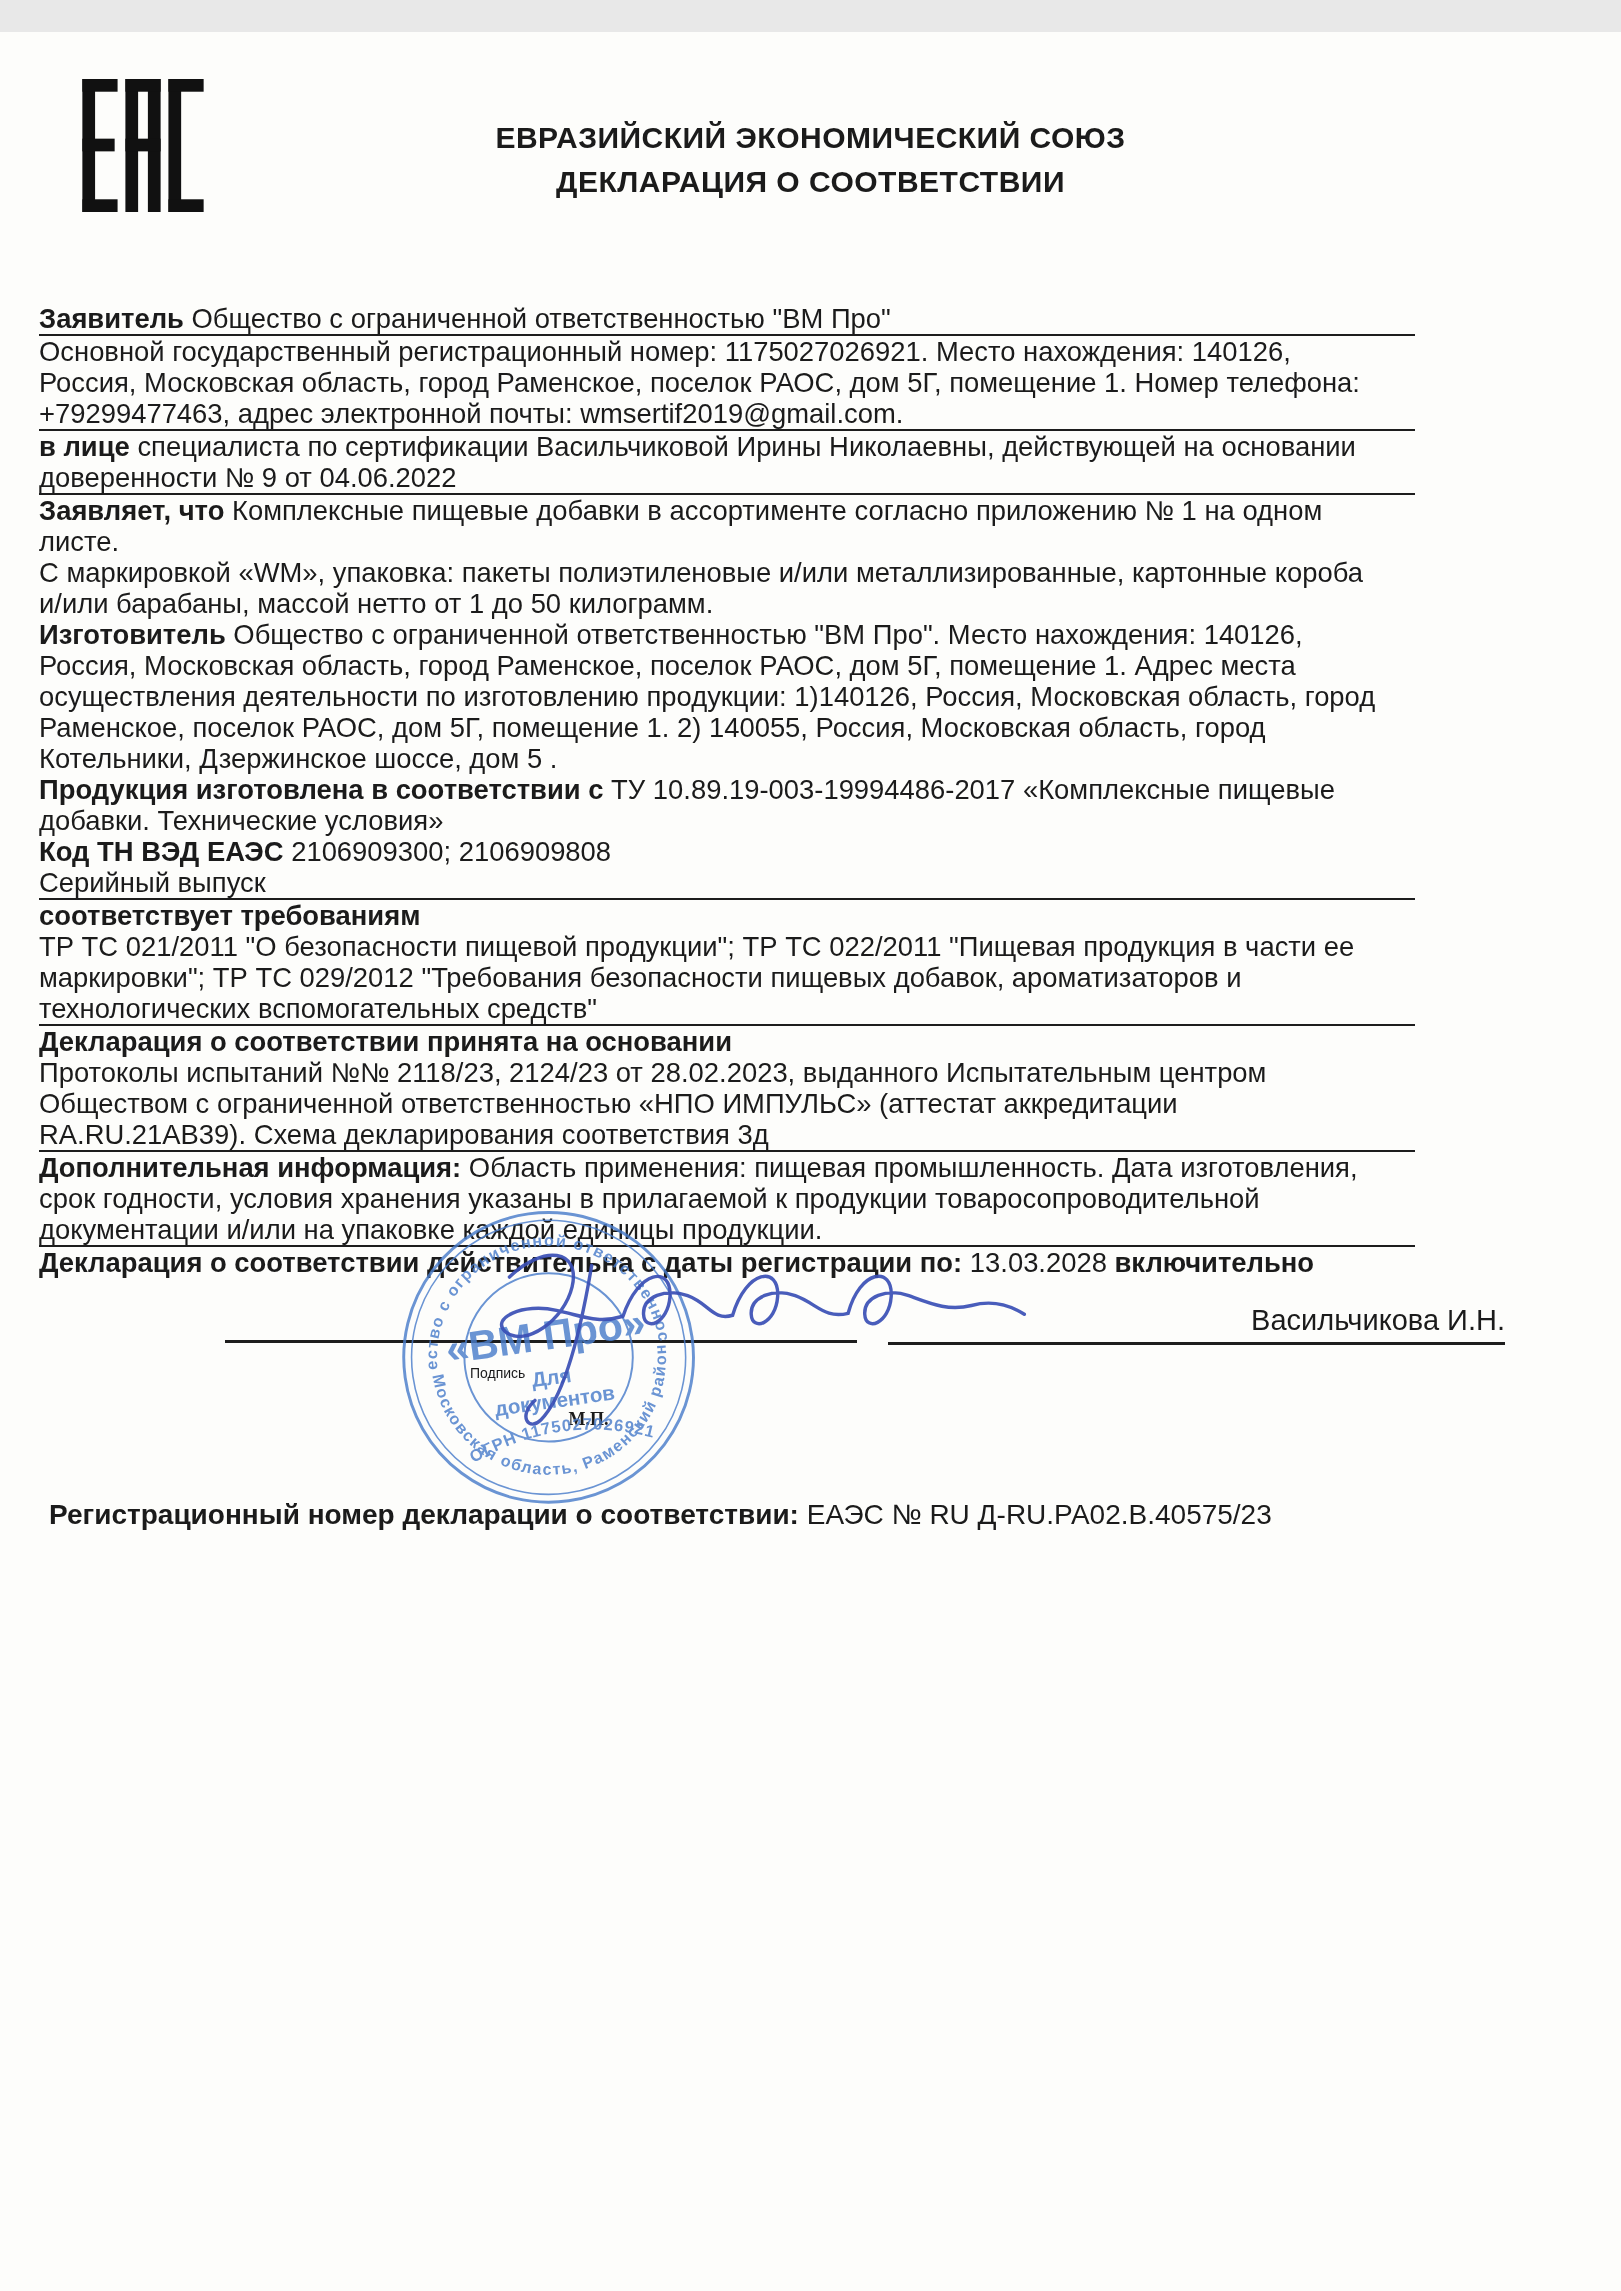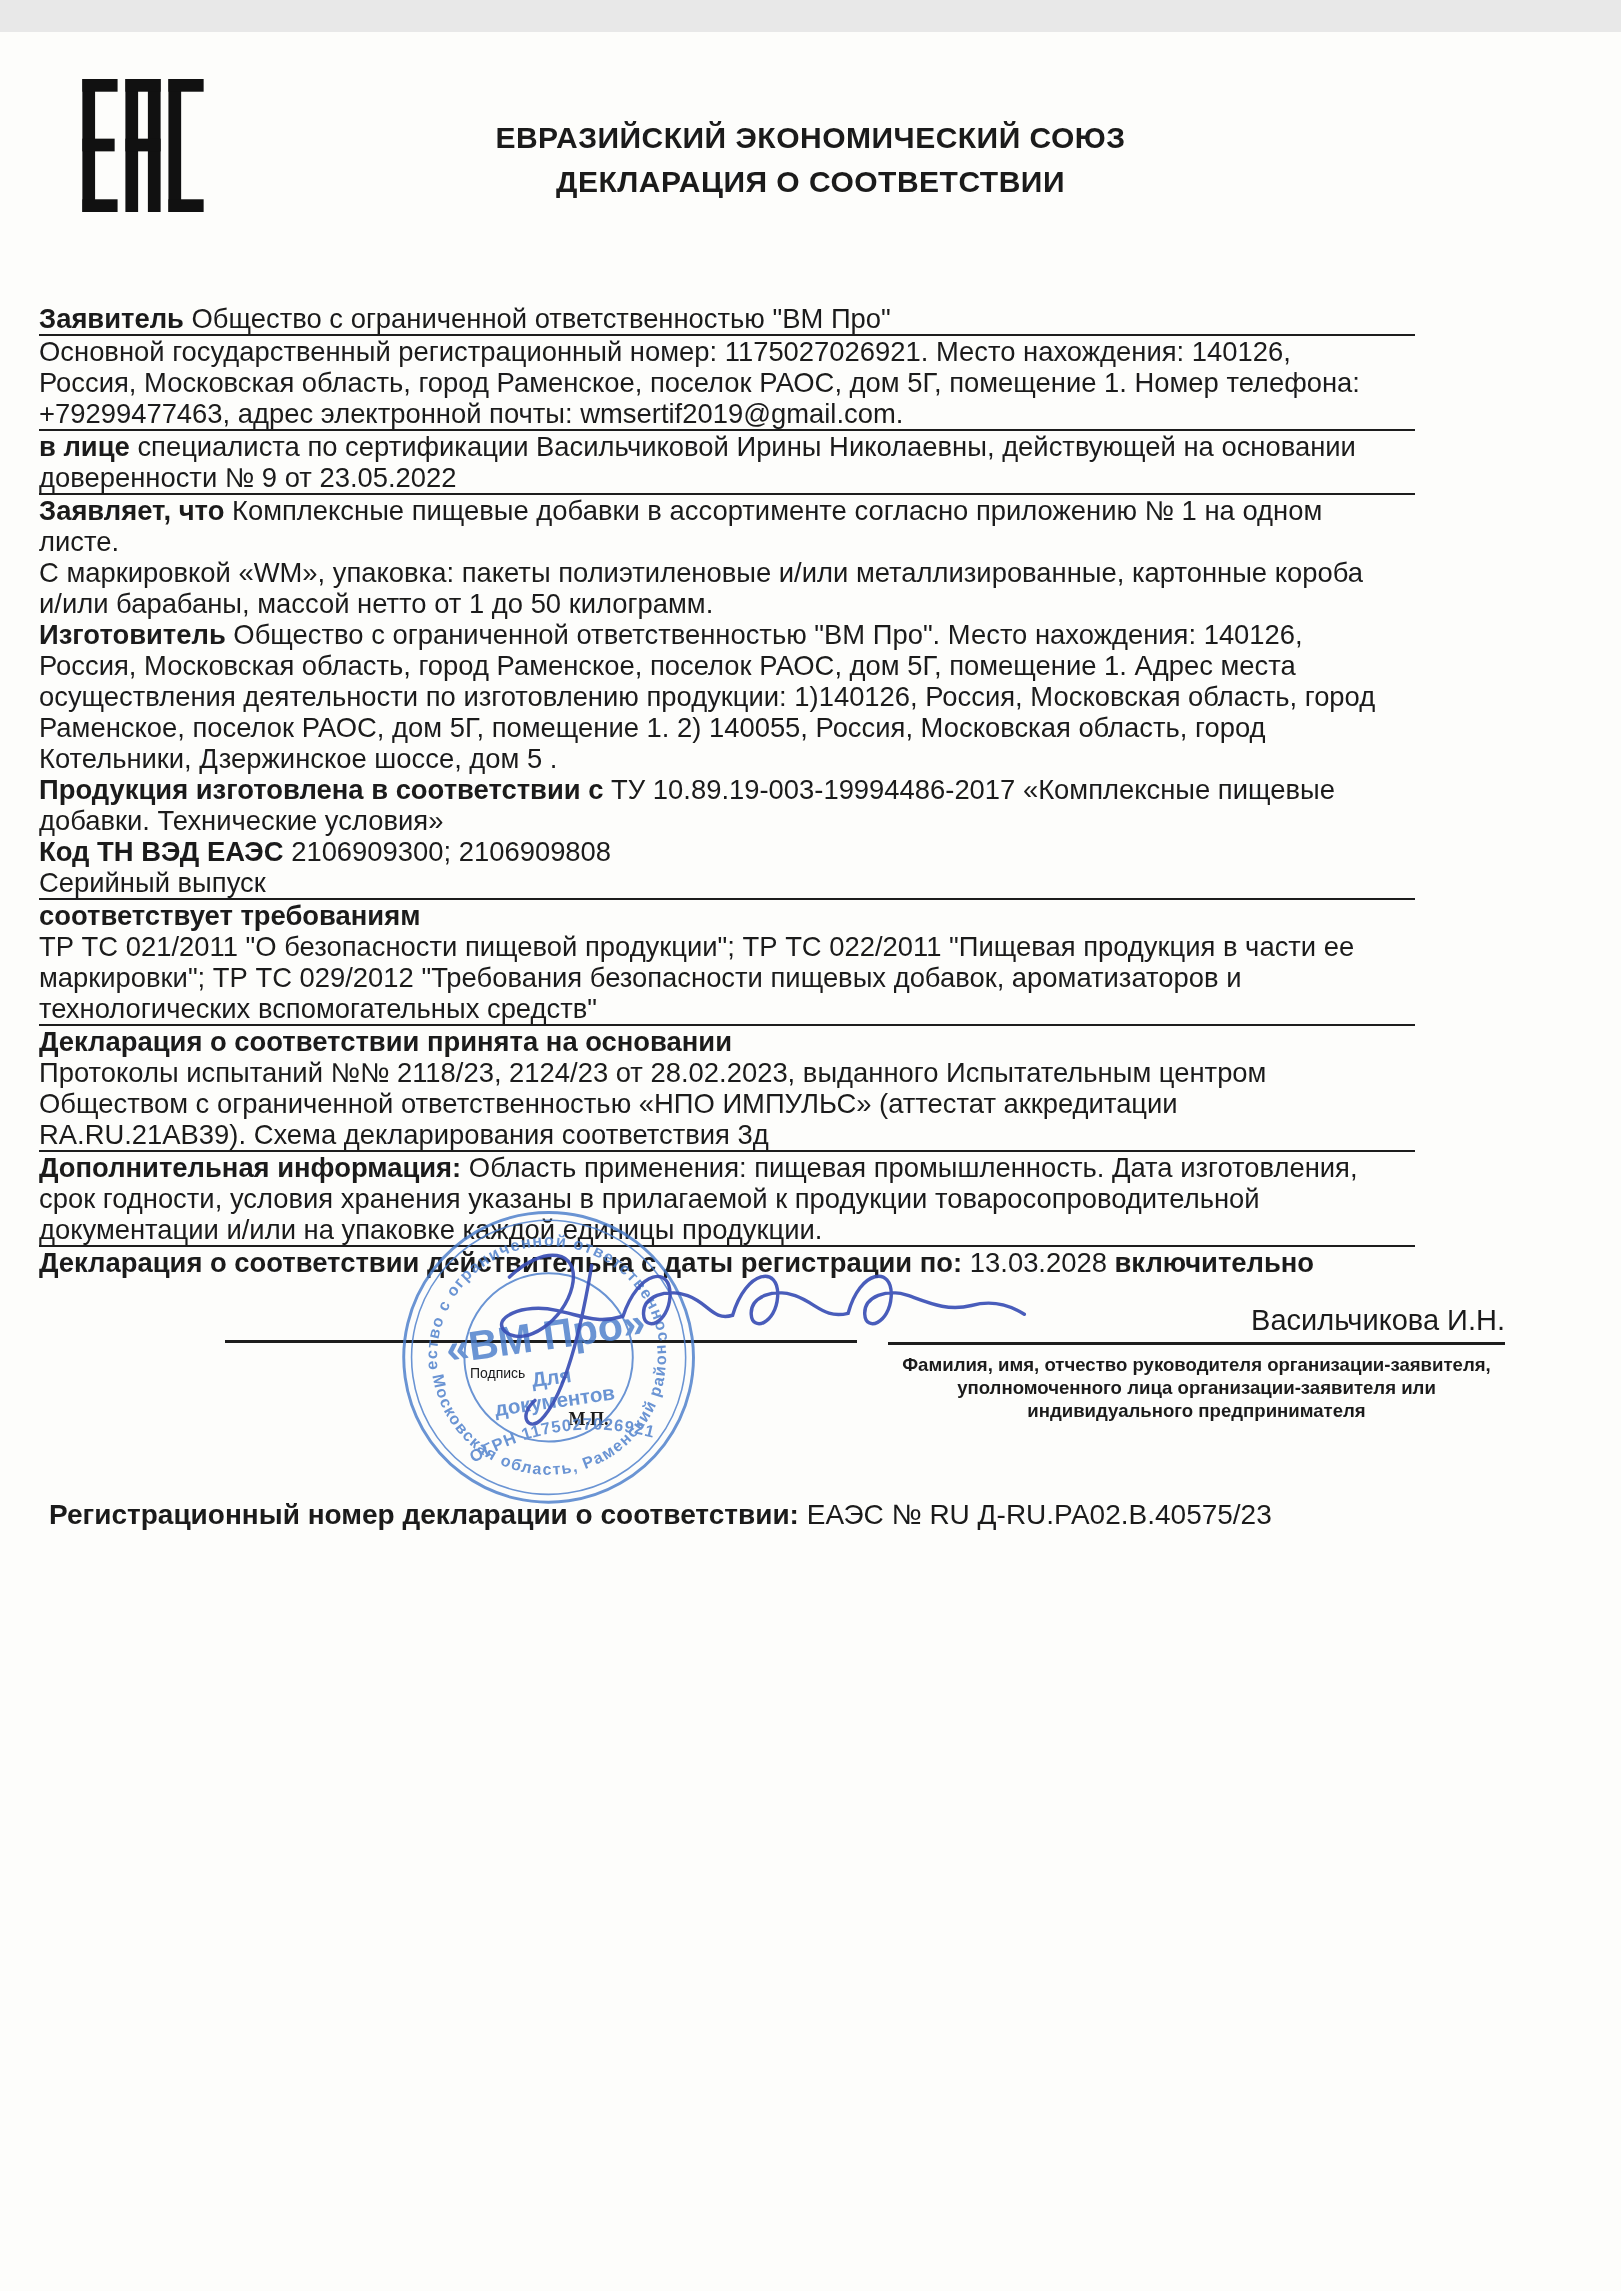--- a/index.html
+++ b/index.html
@@ -67,21 +67,21 @@
   </div>
 
   <div class="body">
     <p class="para u"><b>Заявитель</b><span> Общество с ограниченной ответственностью "ВМ Про"</span></p>
 
     <p class="para u"><span>Основной государственный регистрационный номер: 1175027026921. Место нахождения: 140126,
 Россия, Московская область, город Раменское, поселок РАОС, дом 5Г, помещение 1. Номер телефона:
 +79299477463, адрес электронной почты: wmsertif2019@gmail.com.</span></p>
 
     <p class="para u"><b>в лице</b><span> специалиста по сертификации Васильчиковой Ирины Николаевны, действующей на основании
-доверенности № 9 от 23.05.2022</span></p>
+доверенности № 9 от 04.06.2022</span></p>
 
     <p class="para"><b>Заявляет, что</b><span> Комплексные пищевые добавки в ассортименте согласно приложению № 1 на одном
 листе.</span></p>
 
     <p class="para"><span>С маркировкой «WM», упаковка: пакеты полиэтиленовые и/или металлизированные, картонные короба
 и/или барабаны, массой нетто от 1 до 50 килограмм.</span></p>
 
     <p class="para"><b>Изготовитель</b><span> Общество с ограниченной ответственностью "ВМ Про". Место нахождения: 140126,
 Россия, Московская область, город Раменское, поселок РАОС, дом 5Г, помещение 1. Адрес места
 осуществления деятельности по изготовлению продукции: 1)140126, Россия, Московская область, город
@@ -114,23 +114,20 @@
     <p class="para"><b>Декларация о соответствии действительна с даты регистрации по:</b><span> 13.03.2028 </span><b>включительно</b></p>
   </div>
 
   <div class="rule" style="left:225px;top:1308px;width:632px;"></div>
   <div class="rule" style="left:888px;top:1310px;width:617px;"></div>
 
   <div class="sig-caption">Подпись</div>
   <div class="seal-caption">М.П.</div>
 
   <div class="signer-name">Васильчикова И.Н.</div>
-  <div class="signer-note">Фамилия, имя, отчество руководителя организации-заявителя,
-уполномоченного лица организации-заявителя или
-индивидуального предпринимателя</div>
 
   <svg class="stamp-layer" width="686" height="323" viewBox="380 1180 700 330">
     <defs>
       <path id="arcTop" d="M 446 1352 A 114 114 0 0 1 674 1352" fill="none"></path>
       <path id="arcBot" d="M 440 1352 A 120 120 0 0 0 680 1352" fill="none"></path>
       <path id="arcOgrn" d="M 470 1448 Q 562 1410 654 1448" fill="none"></path>
     </defs>
     <g transform="rotate(-8 560 1352)" opacity="0.82">
       <circle cx="560" cy="1352" r="148" fill="none" stroke="#4a7dcb" stroke-width="3"></circle>
       <circle cx="560" cy="1352" r="140" fill="none" stroke="#4a7dcb" stroke-width="1.6"></circle>

